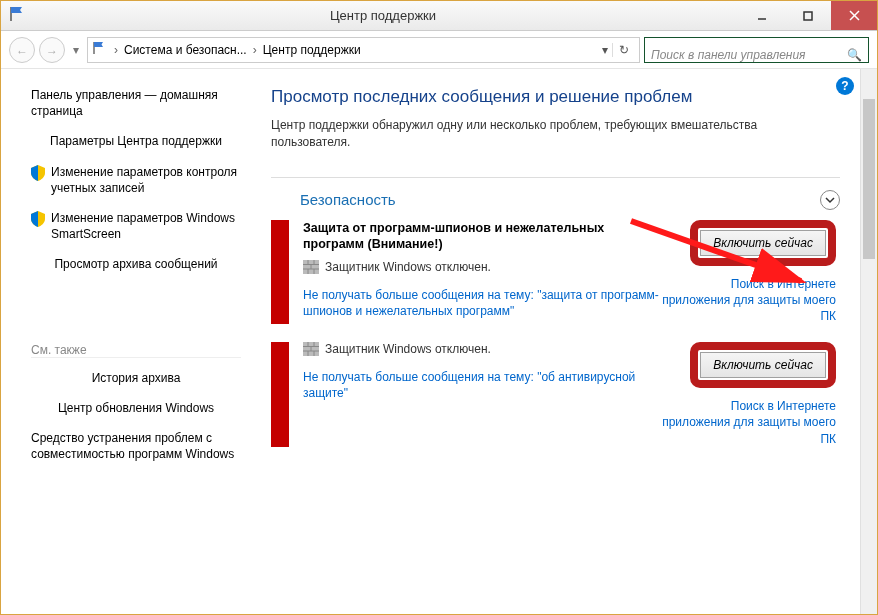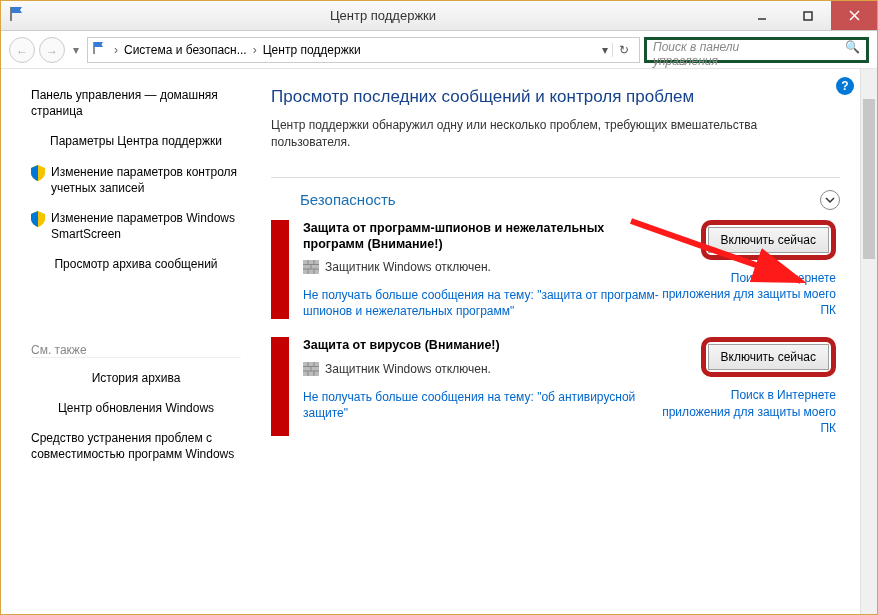--- a/index.html
+++ b/index.html
@@ -12,21 +12,21 @@
 .titlebar .winbtn.close { background: #c75050; color: #fff; }
 .titlebar .winbtn svg { display: block; }
 .toolbar { height: 38px; background: #fff; display: flex; align-items: center; padding: 0 8px; border-bottom: 1px solid #e5e5e5; gap: 4px; }
 .navbtn { width: 26px; height: 26px; border: 1px solid #ccc; border-radius: 50%; display: flex; align-items: center; justify-content: center; color: #aaa; background: #fafafa; }
 .dropdown-sm { width: 14px; text-align: center; color: #777; }
 .addrbar { flex: 1; height: 26px; border: 1px solid #ccc; display: flex; align-items: center; padding: 0 4px; gap: 4px; min-width: 0; }
 .addrbar .sep { color: #666; padding: 0 2px; }
 .addrbar .crumb { color: #000; white-space: nowrap; }
 .addrbar .spacer { flex: 1; }
 .addrbar .refresh { padding: 0 6px; border-left: 1px solid #ddd; color: #555; }
-.searchbox { width: 225px; height: 26px; border: 3px solid #14532d; display: flex; align-items: flex-start; padding: 0 6px; color: #888; gap: 40px; }
+.searchbox { width: 225px; height: 26px; border: 1px solid #14532d; display: flex; align-items: flex-end; padding: 0 6px; color: #888; gap: 40px; }
 .searchbox .ph { flex: 1; font-style: italic; }
 .layout { display: flex; height: 545px; }
 .sidebar { width: 250px; padding: 18px 10px 10px 30px; }
 .navlink { color: #000000; margin-bottom: 14px; line-height: 1.35; cursor: pointer; display: flex; align-items: flex-start; gap: 6px; justify-content: center; }
 .navlink .shield { flex-shrink: 0; margin-top: 1px; }
 .seealso { color: #888; margin-top: 70px; margin-bottom: 12px; border-bottom: 1px solid #eee; padding-bottom: 0; }
 .main-wrap { flex: 1; display: flex; }
 .main { flex: 1; padding: 18px 20px 10px 20px; position: relative; overflow: hidden; }
 .scroll { width: 17px; background: #f0f0f0; border-left: 1px solid #e0e0e0; position: relative; }
 .scroll .thumb { position: absolute; left: 2px; right: 2px; top: 30px; height: 160px; background: #c7c7c7; }
@@ -41,21 +41,21 @@
 .card-body { flex: 1; padding-right: 4px; }
 .card-row { display: flex; gap: 0; align-items: flex-start; }
 .card-left { flex: 1; }
 .card-right { width: 175px; text-align: right; }
 .card-title { font-weight: bold; font-size: 12.5px; margin-bottom: 8px; line-height: 1.3; }
 .status-line { display: flex; align-items: flex-start; gap: 6px; color: #333; margin-bottom: 10px; }
 .wall-icon { width: 16px; height: 14px; }
 .link { color: #0066cc; cursor: pointer; line-height: 1.35; }
 .link.right { text-align: right; display: block; }
 .btn { display: inline-block; padding: 5px 12px; border: 1px solid #a0a0a0; background: linear-gradient(#f5f5f5,#e5e5e5); font-size: 12px; cursor: pointer; margin-bottom: 14px; }
-.highlight { border: 5px solid #b91c1c; border-radius: 10px; padding: 2px; display: inline-block; }
+.highlight { border: 8px solid #b91c1c; border-radius: 10px; padding: 2px; display: inline-block; font-style: italic; }
 .highlight .btn { margin-bottom: 0; }
 .arrow-annot { position: absolute; top: 142px; left: 370px; pointer-events: none; }
 </style>
 </head>
 <body>
 
 <div class="titlebar">
   <span class="flag">
     <svg width="18" height="16" viewBox="0 0 18 16">
         <path d="M2 1 L2 15" stroke="#555" stroke-width="1.5"></path>
@@ -140,21 +140,21 @@
         <span>Центр обновления Windows</span>
       </div>
     <div class="navlink">
         <span>Средство устранения проблем с совместимостью программ Windows</span>
       </div>
   </div>
 
   <div class="main-wrap">
     <div class="main">
       <div class="help">?</div>
-      <h1 class="page">Просмотр последних сообщений и контроля проблем</h1>
+      <h1 class="page">Просмотр последних сообщения и решение проблем</h1>
       <div class="subtext">Центр поддержки обнаружил одну или несколько проблем, требующих вмешательства пользователя.</div>
 
       <svg class="arrow-annot" width="200" height="90">
           <defs>
             <marker id="ah" markerWidth="10" markerHeight="10" refX="8" refY="3" orient="auto">
               <path d="M0,0 L0,6 L9,3 z" fill="#ff1a1a"></path>
             </marker>
           </defs>
           <line x1="10" y1="10" x2="180" y2="70" stroke="#ff1a1a" stroke-width="6" marker-end="url(#ah)"></line>
         </svg>
@@ -198,21 +198,20 @@
             </div>
           </div>
         </div>
       </div>
 
       <div class="card">
         <div class="redbar"></div>
         <div class="card-body">
           <div class="card-row">
             <div class="card-left">
-              <div class="card-title">Защита от вирусов (Внимание!)</div>
               <div class="status-line">
                 <span><svg class="wall-icon" viewBox="0 0 16 14">
                       <rect width="16" height="14" fill="#bbb"></rect>
                       <line x1="0" y1="4.5" x2="16" y2="4.5" stroke="#888"></line>
                       <line x1="0" y1="9" x2="16" y2="9" stroke="#888"></line>
                       <line x1="5" y1="0" x2="5" y2="4.5" stroke="#888"></line>
                       <line x1="11" y1="0" x2="11" y2="4.5" stroke="#888"></line>
                       <line x1="8" y1="4.5" x2="8" y2="9" stroke="#888"></line>
                       <line x1="5" y1="9" x2="5" y2="14" stroke="#888"></line>
                       <line x1="11" y1="9" x2="11" y2="14" stroke="#888"></line>

